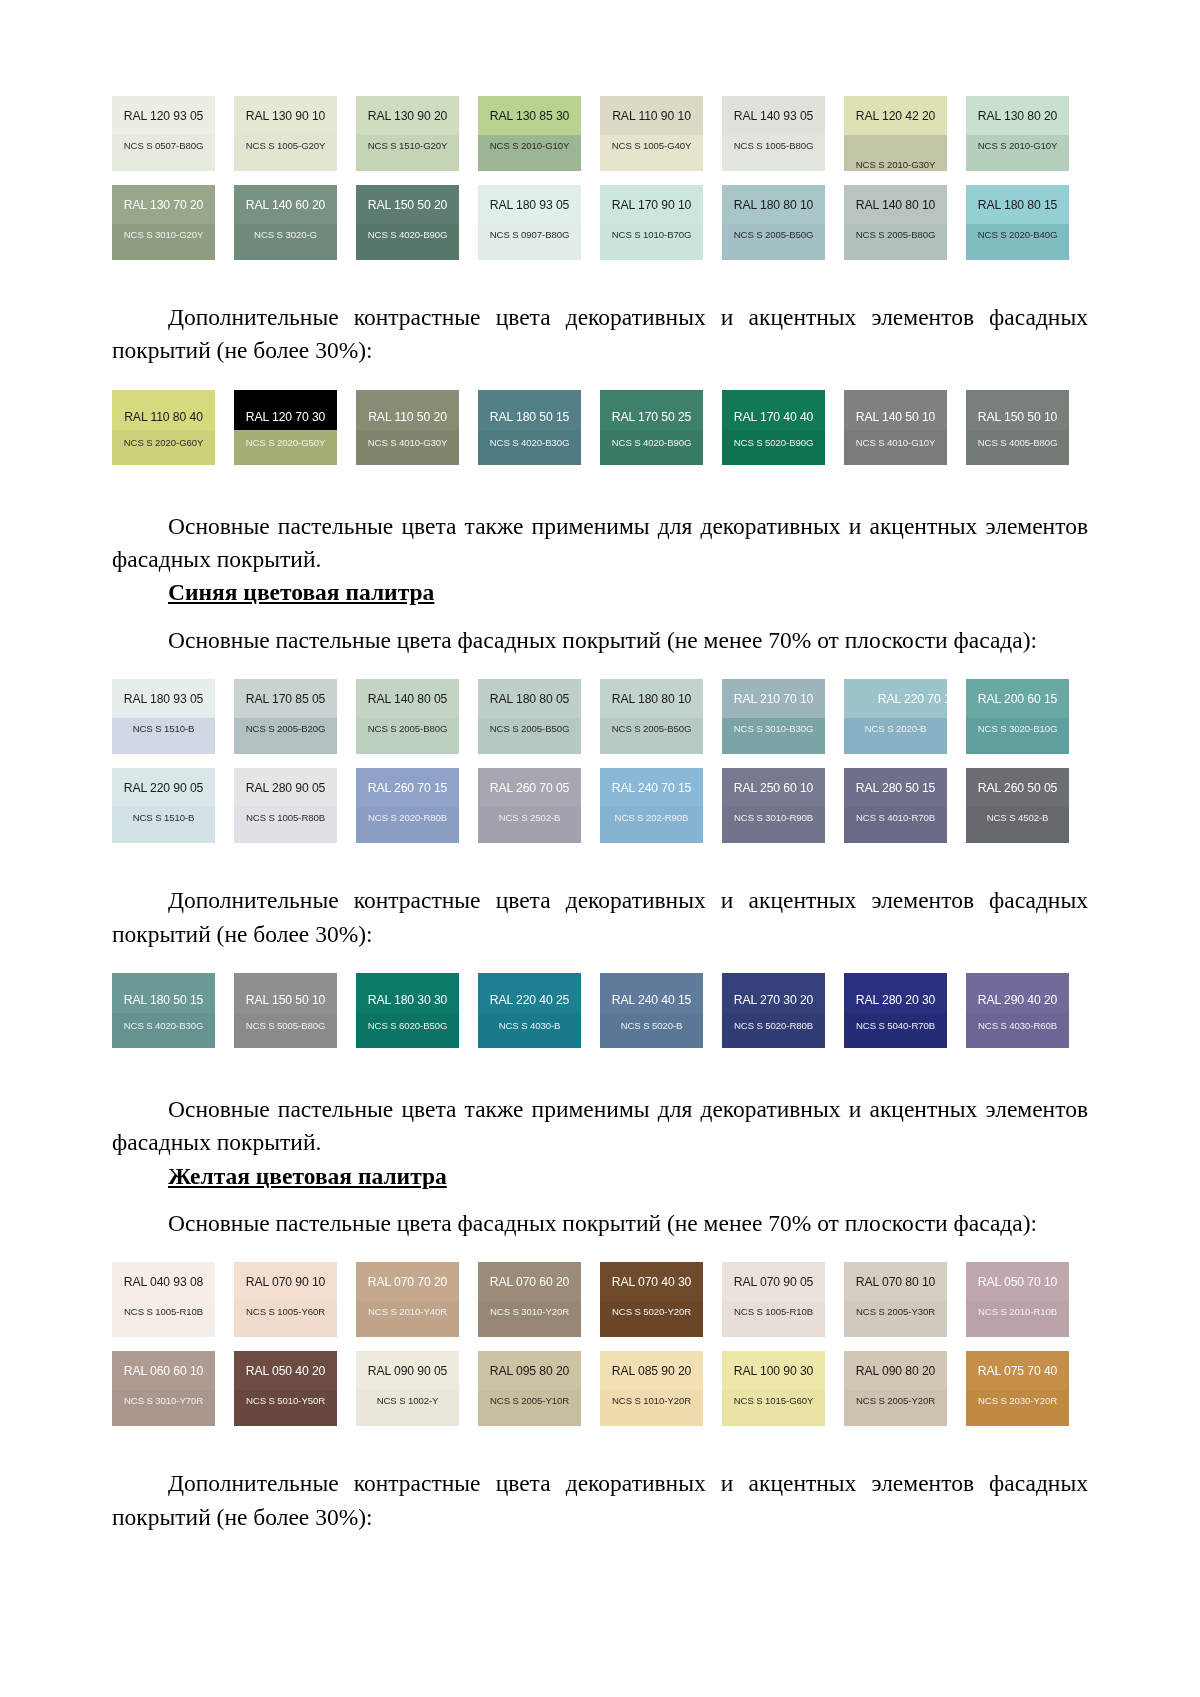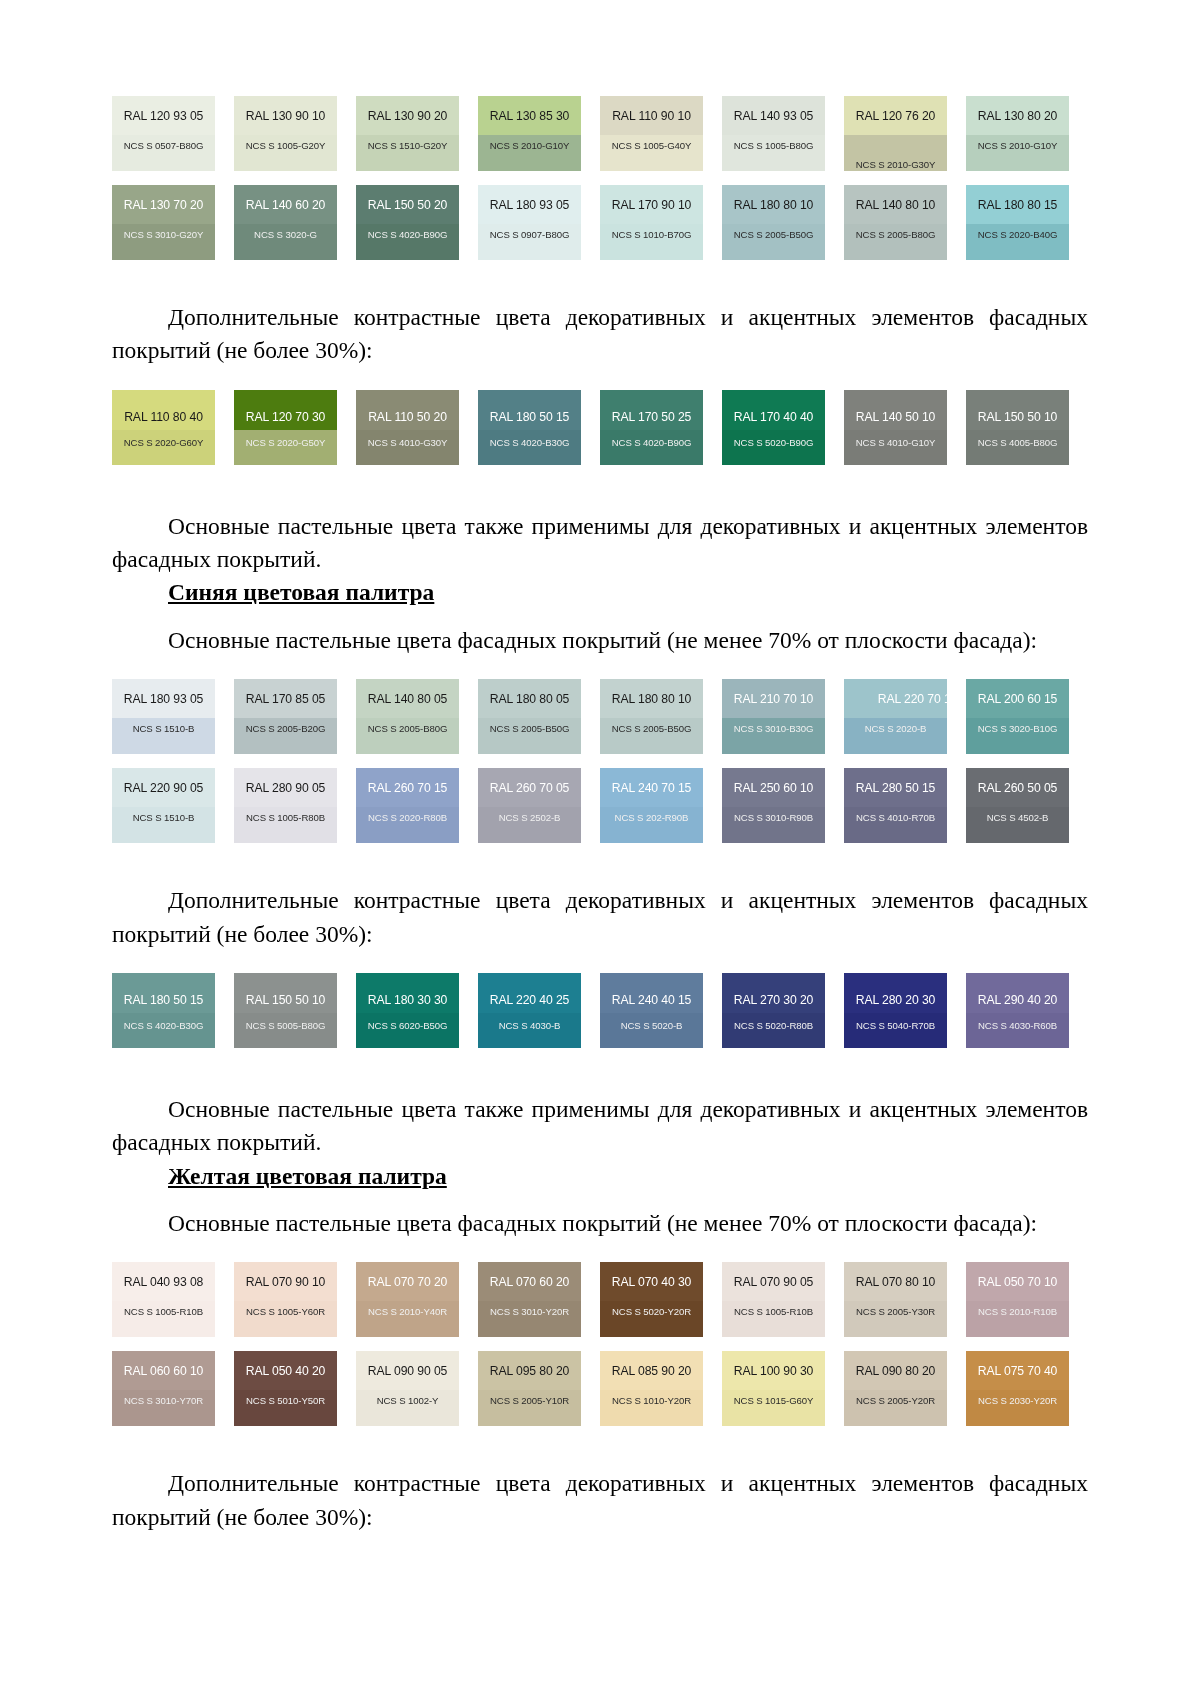--- a/index.html
+++ b/index.html
@@ -154,21 +154,21 @@
       <div class="swatch">
         <div class="top" style="background: rgb(221, 227, 218);">
           <span class="ral" style="color: rgb(26, 26, 26);">RAL 140 93 05</span>
         </div>
         <div class="bot" style="background: rgb(224, 230, 221);">
           <span class="ncs" style="color: rgb(43, 43, 43);">NCS S 1005-B80G</span>
         </div>
       </div>
       <div class="swatch">
         <div class="top" style="background: rgb(223, 225, 180);">
-          <span class="ral" style="color: rgb(26, 26, 26);">RAL 120 76 20</span>
+          <span class="ral" style="color: rgb(26, 26, 26);">RAL 120 42 20</span>
         </div>
         <div class="bot" style="background: rgb(195, 196, 164);">
           <span class="ncs" style="color: rgb(43, 43, 43); margin-top: 19px;">NCS S 2010-G30Y</span>
         </div>
       </div>
       <div class="swatch">
         <div class="top" style="background: rgb(201, 223, 207);">
           <span class="ral" style="color: rgb(26, 26, 26);">RAL 130 80 20</span>
         </div>
         <div class="bot" style="background: rgb(182, 207, 189);">
@@ -252,21 +252,21 @@
   <div class="swatch-row">
       <div class="swatch compact">
         <div class="top" style="background: rgb(213, 218, 126);">
           <span class="ral" style="color: rgb(26, 26, 26);">RAL 110 80 40</span>
         </div>
         <div class="bot" style="background: rgb(204, 210, 122);">
           <span class="ncs" style="color: rgb(43, 43, 43);">NCS S 2020-G60Y</span>
         </div>
       </div>
       <div class="swatch compact">
-        <div class="top" style="background: #4d7c0f; align-items: flex-end;">
+        <div class="top" style="background: #000000; align-items: flex-end;">
           <span class="ral" style="color: rgb(255, 255, 255);">RAL 120 70 30</span>
         </div>
         <div class="bot" style="background: rgb(162, 175, 114);">
           <span class="ncs" style="color: rgb(240, 240, 240);">NCS S 2020-G50Y</span>
         </div>
       </div>
       <div class="swatch compact">
         <div class="top" style="background: rgb(138, 139, 116);">
           <span class="ral" style="color: rgb(255, 255, 255);">RAL 110 50 20</span>
         </div>

